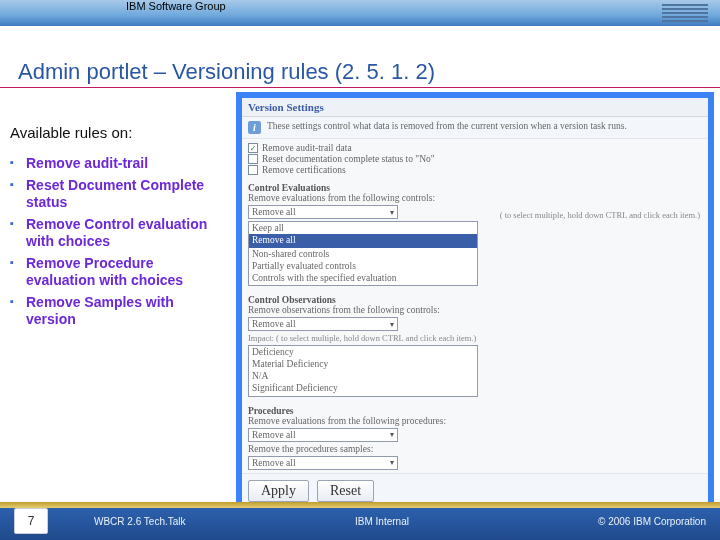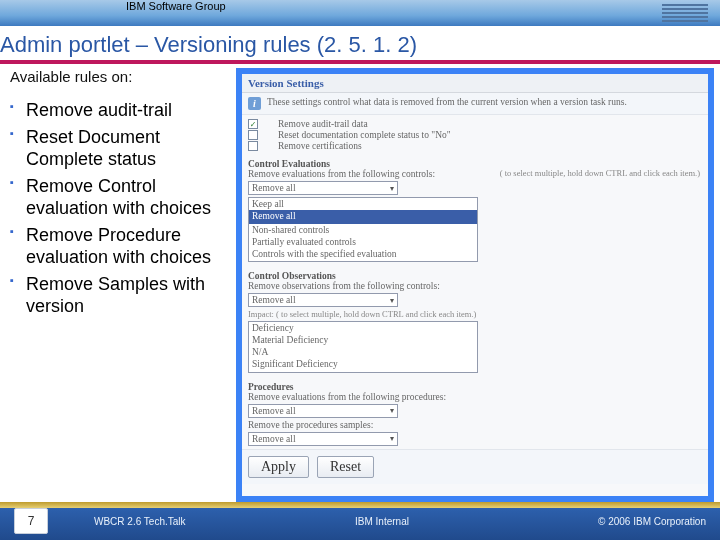--- a/index.html
+++ b/index.html
@@ -5,38 +5,38 @@
   * { box-sizing: border-box; margin: 0; padding: 0; }
   html, body { width: 720px; height: 540px; font-family: Arial, Helvetica, sans-serif; background: #fff; overflow: hidden; }
   .slide { position: relative; width: 720px; height: 540px; }
 
   
   .banner { height: 26px; background: linear-gradient(#a7c9e8,#6fa8dc 60%,#3d7ac0); display:flex; align-items:flex-start; padding:0 10px; color:#000; font-size:11px; position:relative; }
   .banner .group { margin-left:116px; font-weight:400; }
   .banner .stripes { position:absolute; right:12px; top:4px; width:46px; height:18px; background:repeating-linear-gradient(#4f74a0 0 2px, transparent 2px 4px);} 
 
   
-  .title { padding:6px 0 2px; font-size:22px; color:#2a57a5; border-bottom:4px solid #be185d; }
+  .title { padding:6px 18px 2px; font-size:22px; color:#2a57a5; border-bottom:1px solid #be185d;margin-top:27px; }
 
   
   .body { display:flex; height:438px; }
-  .left { width:236px; padding:4px 10px 0; }
+  .left { width:236px; padding:4px 10px 0;margin-top:32px; }
   .left h3 { font-size:15px; font-weight:400; color:#111; margin-bottom:14px; }
   .left ul { list-style:none; padding-left:0; }
-  .left li { font-size:18px; color:#000000; margin-bottom:4px; padding-left:16px; position:relative; line-height:1.25; }
+  .left li { font-size:14px; color:#6d28d9; margin-bottom:4px; padding-left:16px; position:relative; line-height:1.25;font-weight:bold; }
   .left li:before { content:"\25AA"; position:absolute; left:0; top:1px; color:#3366cc; font-size:11px; }
 
   
   .shot { flex:1; margin:4px 6px 0 0; border:6px solid #3b82f6; background:#f7f8fa; font-size:9.5px; color:#666; position:relative; overflow:hidden; filter:blur(.15px);font-family:Liberation Serif, serif; }
   .shot .h1 { background:#eef1f5; border-bottom:1px solid #d4d8de; padding:3px 6px; color:#3a5ea8; font-weight:bold; font-size:11px; }
   .shot .info { display:flex; align-items:flex-start; gap:6px; padding:4px 6px; background:#f3f6fa; border-bottom:1px solid #e2e6ec;}
   .shot .info .i-icon { width:13px;height:13px;background:#6f9ed6;border-radius:2px;color:#fff;display:flex;align-items:center;justify-content:center;font-style:italic;font-weight:bold;font-size:10px;}
   .shot .sect { padding:3px 6px 1px; }
   .shot .lbl { color:#555; font-weight:bold; margin-top:3px; }
-  .shot .chk { display:flex; align-items:center; gap:20px; margin:1px 0; }
+  .shot .chk { display:flex; align-items:center; gap:4px; margin:1px 0; }
   .shot .chk .box { width:10px;height:10px;border:1px solid #7a8aa0;background:#fff;display:inline-flex;align-items:center;justify-content:center;font-size:8px;color:#2e7d32;}
   .shot .chk.checked .box:after{content:"\2713";}
   .shot .sel { border:1px solid #929aad; background:#fff; height:14px; display:flex; align-items:center; justify-content:space-between; padding:0 3px; margin:2px 0; width:150px;}
   .shot .sel .arrow{font-size:8px;color:#555;}
   .shot .listbox{ border:1px solid #929aad; background:#fff; padding:1px 3px; width:230px; margin:2px 0;}
   .shot .listbox div{line-height:1.25;}
   .shot .listbox .hdr{background:#3a5ea8;color:#fff;margin:-1px -3px 1px;padding:1px 3px;}
   .shot .hint{color:#888; font-size:8.5px;}
   .shot .btnrow{ padding:6px; display:flex; gap:8px; border-top:1px solid #e2e6ec; background:#f3f6fa;}
   .shot .btn{ border:1px solid #9aa4b5; background:linear-gradient(#fff,#e8ecf2); padding:2px 12px; border-radius:2px; font-size:14px; color:#333;}
@@ -100,21 +100,21 @@
             <span>Remove all</span>
             <span class="arrow">▾</span>
           </div>
         <div class="listbox">
           <div>Keep all</div>
           <div class="hdr">Remove all</div>
           <div>Non-shared controls</div>
           <div>Partially evaluated controls</div>
           <div>Controls with the specified evaluation</div>
         </div>
-        <div class="hint" style="position:absolute; right:8px; top:94px;">( to select multiple, hold down CTRL and click each item.)</div>
+        <div class="hint" style="position:absolute; right:8px; top:112px;">( to select multiple, hold down CTRL and click each item.)</div>
       </div>
 
       <div class="sect">
         <div class="lbl">Control Observations</div>
         <div>Remove observations from the following controls:</div>
         <div class="sel">
             <span>Remove all</span>
             <span class="arrow">▾</span>
           </div>
         <div class="hint">Impact:  ( to select multiple, hold down CTRL and click each item.)</div>

